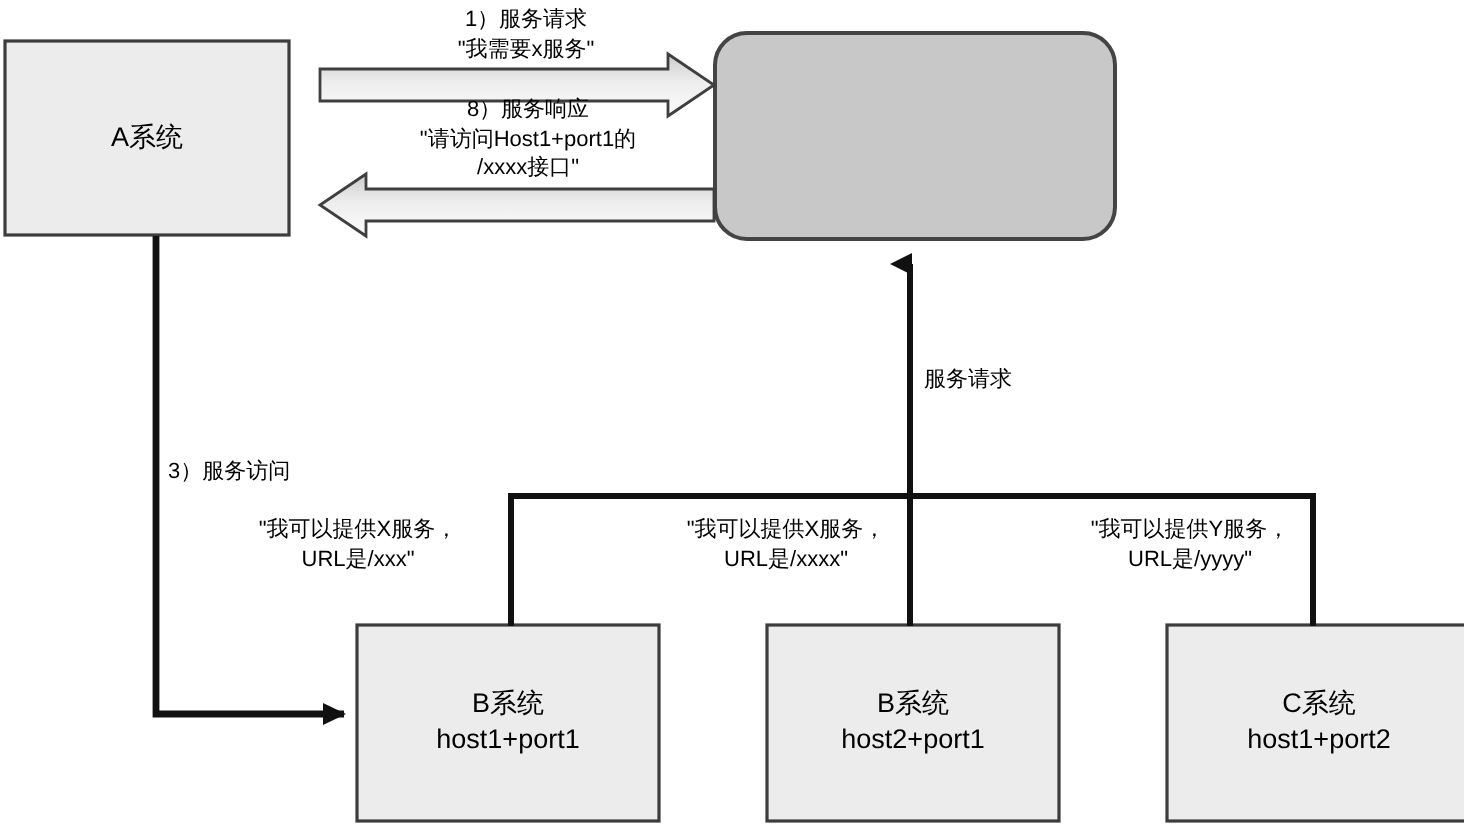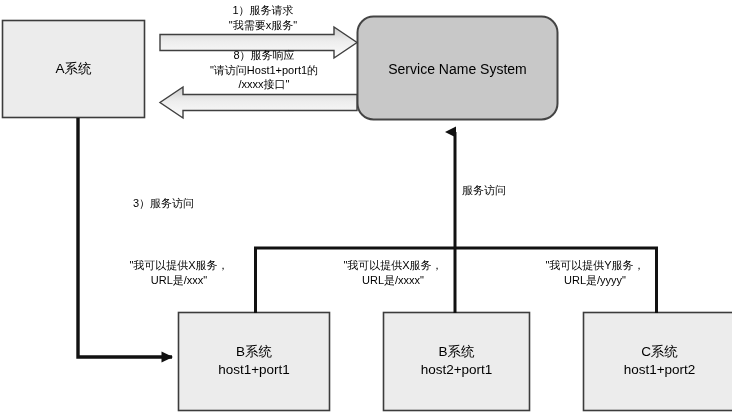--- a/index.html
+++ b/index.html
@@ -42,21 +42,21 @@
     position: absolute;
     text-align: center;
     color: #000000;
     font-size: 11px;
     line-height: 1.32;
     white-space: pre-line;
   }
   .lbl-req     { left: 178px; top: 3px;   width: 170px; }
   .lbl-resp    { left: 166px; top: 48px;  width: 196px; }
   .lbl-register{ left: 462px; top: 183px; width: 92px; text-align: left; }
-  .lbl-access  { left: 84px;  top: 196px; width: 110px; text-align: right; }
+  .lbl-access  { left: 84px;  top: 229px; width: 110px; text-align: left; }
   .lbl-cap1    { left: 108px; top: 258px; width: 142px; }
   .lbl-cap2    { left: 322px; top: 258px; width: 142px; }
   .lbl-cap3    { left: 524px; top: 258px; width: 142px; }
 </style>
 </head>
 <body>
 
 <div id="canvas">
 
   <svg id="diagram-svg" viewBox="0 0 732 417" xmlns="http://www.w3.org/2000/svg">
@@ -92,41 +92,40 @@
 
     <line x1="255.5" y1="247" x2="255.5" y2="313" stroke="#111111" stroke-width="3"></line>
     <line x1="455" y1="247" x2="455" y2="313" stroke="#111111" stroke-width="3"></line>
     <line x1="656.5" y1="247" x2="656.5" y2="313" stroke="#111111" stroke-width="3"></line>
 
     <path d="M78,118 L78,357 L172,357" fill="none" stroke="#111111" stroke-width="3.4" marker-end="url(#solidArrowRight)"></path>
   </svg>
 
   <div class="node-label box-label" style="left:2px; top:60px; width:143px;">A系统</div>
 
-  <div class="node-label sns-label" style="left:357px; top:60px; width:201px;">Service Name System</div>
 
   <div class="node-label box-label" style="left:178px; top:343px; width:152px;">B系统
 host1+port1</div>
 
   <div class="node-label box-label" style="left:383px; top:343px; width:147px;">B系统
 host2+port1</div>
 
   <div class="node-label box-label" style="left:583px; top:343px; width:153px;">C系统
 host1+port2</div>
 
   <div class="edge-label lbl-req">1）服务请求
 "我需要x服务"</div>
 
   <div class="edge-label lbl-resp">8）服务响应
 "请访问Host1+port1的
 /xxxx接口"</div>
 
   <div class="edge-label lbl-access">3）服务访问</div>
 
-  <div class="edge-label lbl-register">服务访问</div>
+  <div class="edge-label lbl-register">服务请求</div>
 
   <div class="edge-label lbl-cap1">"我可以提供X服务，
 URL是/xxx"</div>
 
   <div class="edge-label lbl-cap2">"我可以提供X服务，
 URL是/xxxx"</div>
 
   <div class="edge-label lbl-cap3">"我可以提供Y服务，
 URL是/yyyy"</div>
 

